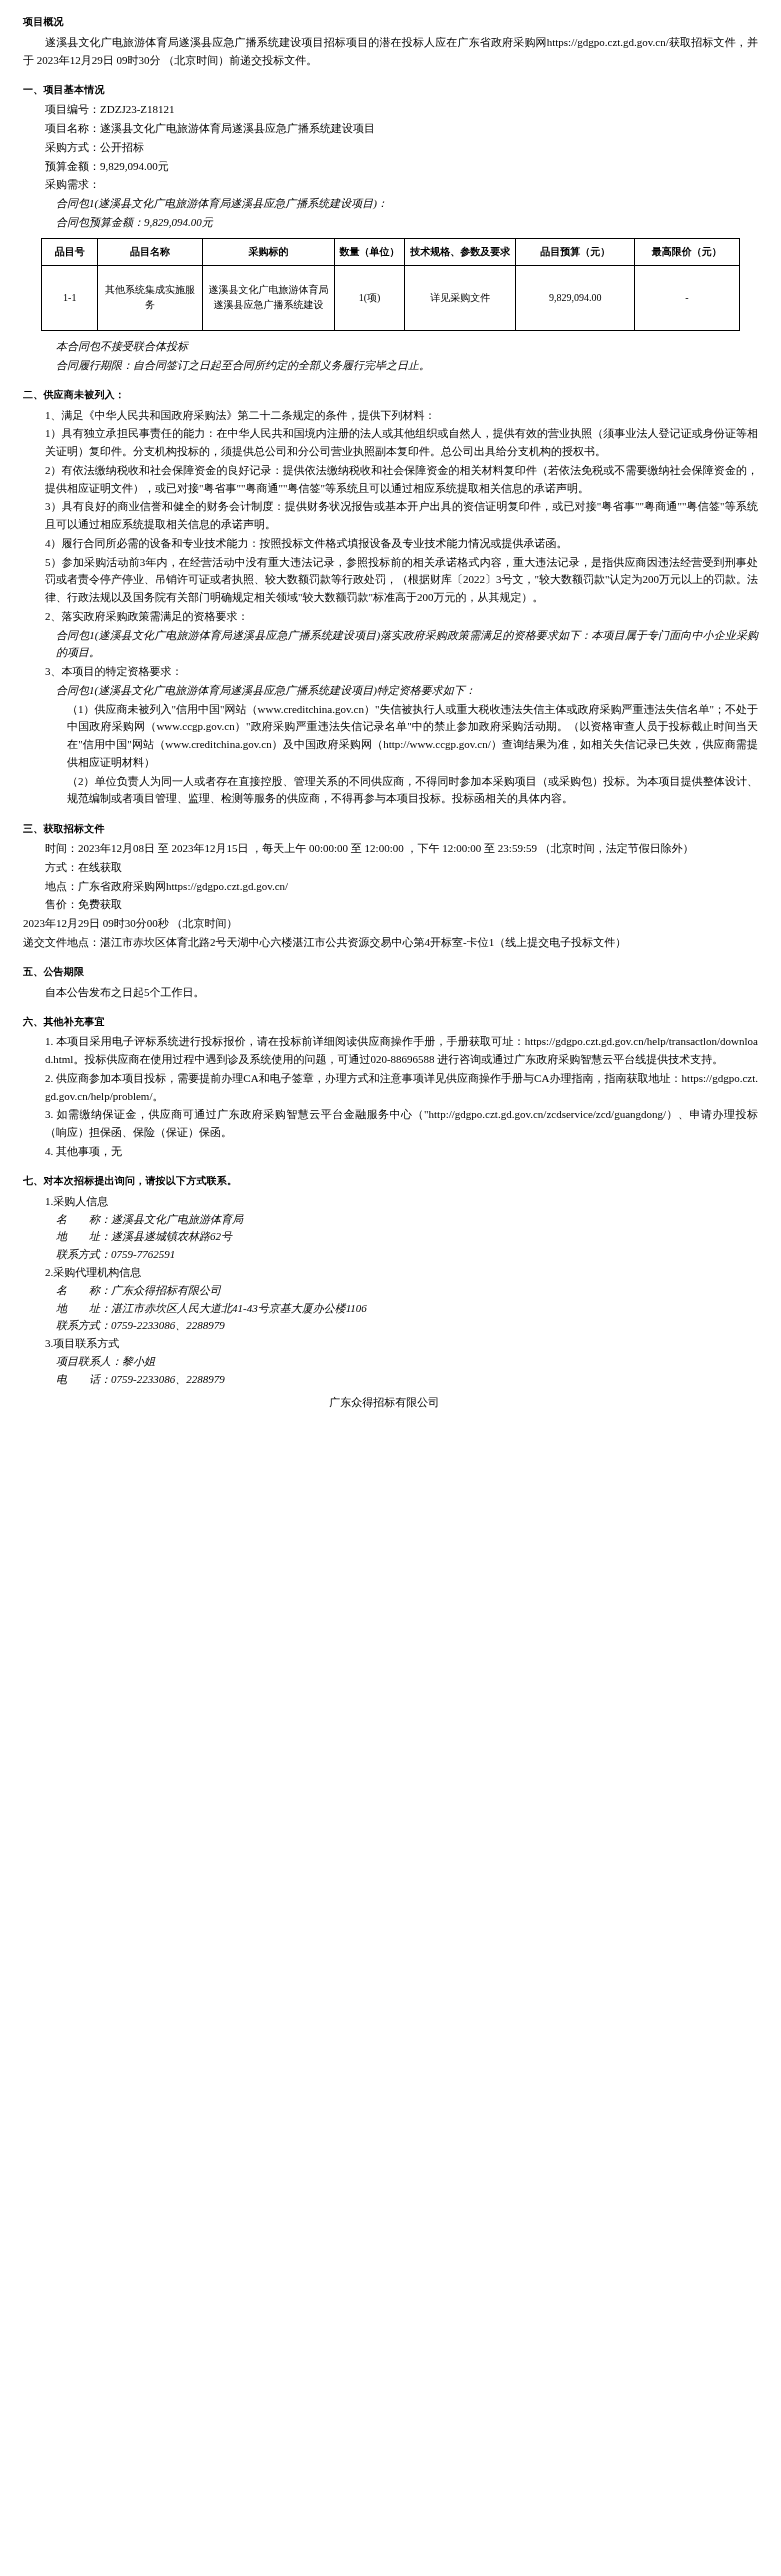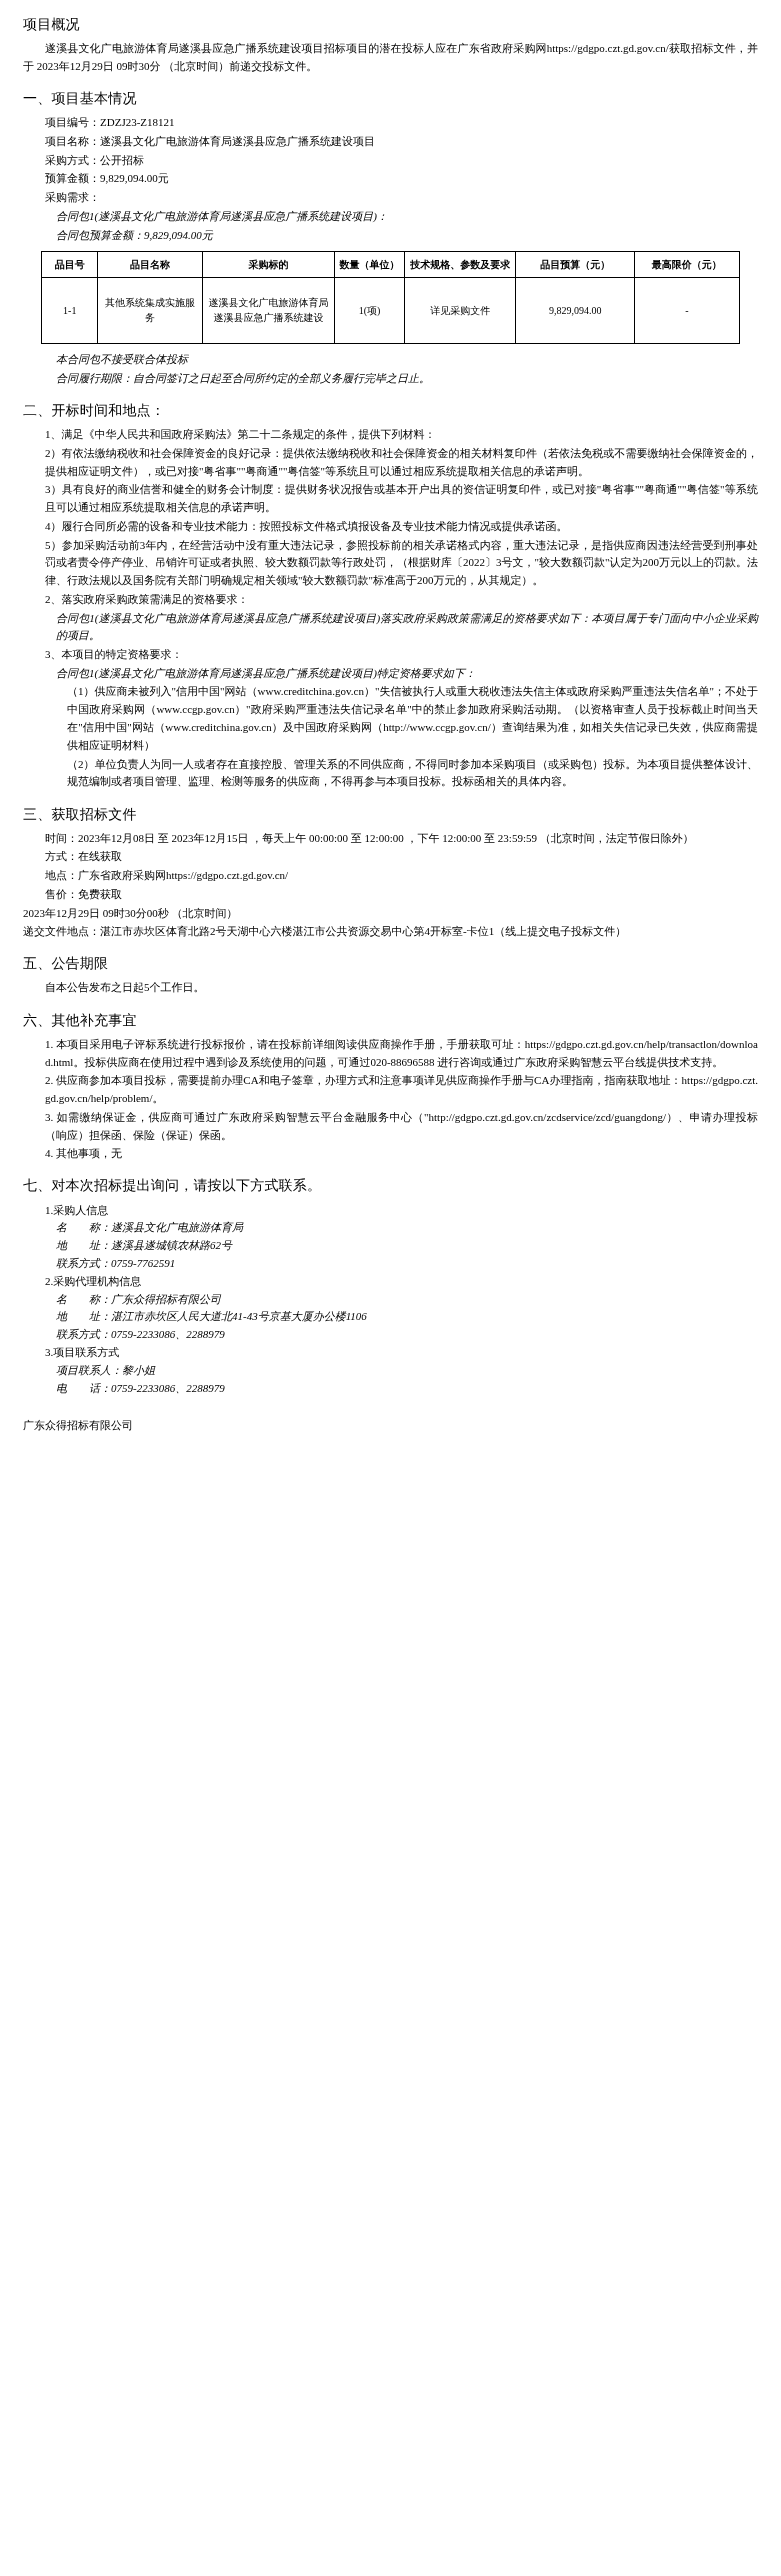--- a/index.html
+++ b/index.html
@@ -15,22 +15,22 @@
   }
   .page {
     width: 781px;
     min-height: 2576px;
     box-sizing: border-box;
     padding: 12.3px 23px 15.8px 23px;
     background: #fff;
     position: relative;
   }
   .sec-title {
-    font-weight: normal;
-    font-size: 14px;
+    font-weight: bold;
+    font-size: 10px;
     margin: 12.3px 0 3.5px 0;
     letter-spacing: 0.2px;
   }
   .sec-title.first { margin-top: 1.8px; }
   p.para {
     margin: 0 0 0.9px 0;
     text-indent: 2em;
     text-align: justify;
   }
   p.flat {
@@ -69,24 +69,23 @@
     text-align: center;
     vertical-align: middle;
     line-height: 1.45;
   }
   table.items th {
     font-weight: bold;
   }
   table.items td.tall { height: 54px; }
   .contact-block p { margin: 0; }
   .right-sign {
-    text-align: left;
-    margin-top: 20px;
+    text-align: center;
+    margin-top: 5px;
     margin-right: 12.3px;
-    font-family: Liberation Mono, monospace;
   }
   .right-sign p { margin: 0 0 1.8px 0; }
   .nowrapish { word-break: break-all; }
 </style>
 </head>
 <body>
 
 <div class="page">
 
   <div class="sec-title first">项目概况</div>
@@ -122,22 +121,23 @@
         <td class="tall">详见采购文件</td>
         <td class="tall">9,829,094.00</td>
         <td class="tall">-</td>
       </tr>
     </tbody>
   </table>
 
   <p class="ind2">本合同包不接受联合体投标</p>
   <p class="ind2">合同履行期限：自合同签订之日起至合同所约定的全部义务履行完毕之日止。</p>
 
-  <div class="sec-title">二、开标时间和地点：</div>
+  <div class="sec-title">二、供应商未被列入：</div>
   <p class="ind1">1、满足《中华人民共和国政府采购法》第二十二条规定的条件，提供下列材料：</p>
+  <p class="ind1">1）具有独立承担民事责任的能力：在中华人民共和国境内注册的法人或其他组织或自然人，提供有效的营业执照（须事业法人登记证或身份证等相关证明）复印件。分支机构投标的，须提供总公司和分公司营业执照副本复印件。总公司出具给分支机构的授权书。</p>
   <p class="ind1">2）有依法缴纳税收和社会保障资金的良好记录：提供依法缴纳税收和社会保障资金的相关材料复印件（若依法免税或不需要缴纳社会保障资金的，提供相应证明文件），或已对接"粤省事""粤商通""粤信签"等系统且可以通过相应系统提取相关信息的承诺声明。</p>
   <p class="ind1">3）具有良好的商业信誉和健全的财务会计制度：提供财务状况报告或基本开户出具的资信证明复印件，或已对接"粤省事""粤商通""粤信签"等系统且可以通过相应系统提取相关信息的承诺声明。</p>
   <p class="ind1">4）履行合同所必需的设备和专业技术能力：按照投标文件格式填报设备及专业技术能力情况或提供承诺函。</p>
   <p class="ind1">5）参加采购活动前3年内，在经营活动中没有重大违法记录，参照投标前的相关承诺格式内容，重大违法记录，是指供应商因违法经营受到刑事处罚或者责令停产停业、吊销许可证或者执照、较大数额罚款等行政处罚，（根据财库〔2022〕3号文，"较大数额罚款"认定为200万元以上的罚款。法律、行政法规以及国务院有关部门明确规定相关领域"较大数额罚款"标准高于200万元的，从其规定）。</p>
   <p class="ind1">2、落实政府采购政策需满足的资格要求：</p>
   <p class="ind2">合同包1(遂溪县文化广电旅游体育局遂溪县应急广播系统建设项目)落实政府采购政策需满足的资格要求如下：本项目属于专门面向中小企业采购的项目。</p>
   <p class="ind1">3、本项目的特定资格要求：</p>
   <p class="ind2">合同包1(遂溪县文化广电旅游体育局遂溪县应急广播系统建设项目)特定资格要求如下：</p>
   <p class="ind3 nowrapish">（1）供应商未被列入"信用中国"网站（www.creditchina.gov.cn）"失信被执行人或重大税收违法失信主体或政府采购严重违法失信名单"；不处于中国政府采购网（www.ccgp.gov.cn）"政府采购严重违法失信记录名单"中的禁止参加政府采购活动期。（以资格审查人员于投标截止时间当天在"信用中国"网站（www.creditchina.gov.cn）及中国政府采购网（http://www.ccgp.gov.cn/）查询结果为准，如相关失信记录已失效，供应商需提供相应证明材料）</p>
   <p class="ind3">（2）单位负责人为同一人或者存在直接控股、管理关系的不同供应商，不得同时参加本采购项目（或采购包）投标。为本项目提供整体设计、规范编制或者项目管理、监理、检测等服务的供应商，不得再参与本项目投标。投标函相关的具体内容。</p>

